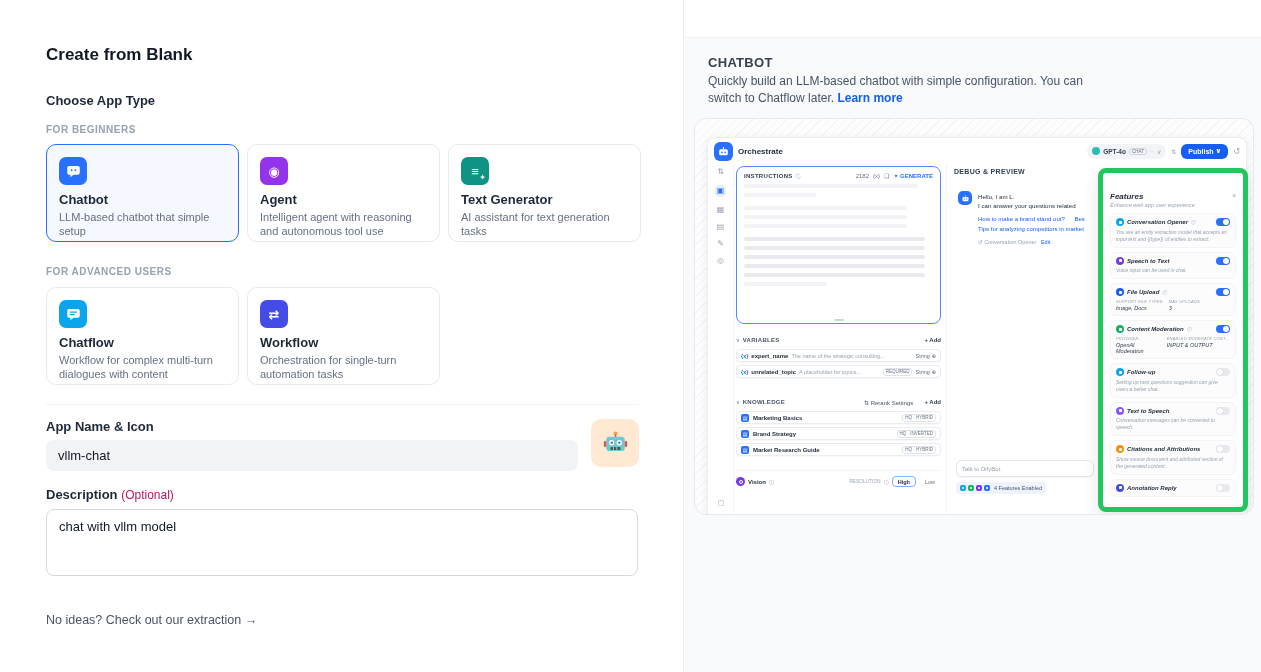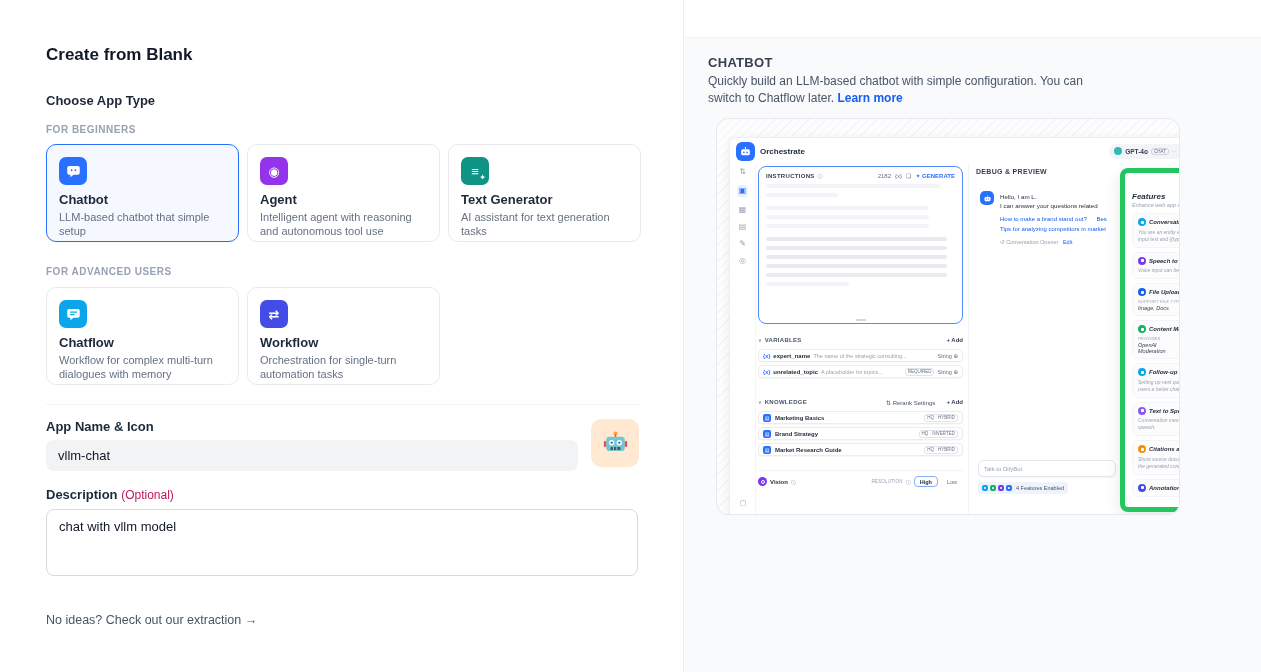--- a/index.html
+++ b/index.html
@@ -54,21 +54,21 @@
   
   .right-panel{position:absolute;left:685px;right:0;top:0;bottom:0;background:#f9fafb;}
   .rp-topstrip{position:absolute;top:0;left:0;right:0;height:38px;background:#fff;
     border-bottom:1px solid #f1f2f4;}
   .rp-heading{position:absolute;top:55px;left:23px;font-size:13px;font-weight:700;color:#374151;
     letter-spacing:.3px;}
   .rp-desc{position:absolute;top:73px;left:23px;width:392px;font-size:12px;line-height:1.42;color:#475467;}
   .link-blue{color:#155eef;font-weight:600;cursor:pointer;}
 
   
-  .preview-card{position:absolute;left:31px;top:118px;width:464px;height:397px;border-radius:12px;
+  .preview-card{position:absolute;left:9px;top:118px;width:560px;height:397px;border-radius:12px;
     border:1px solid #e7e9ee;overflow:hidden;
     background:repeating-linear-gradient(135deg,#fdfdfe 0px,#fdfdfe 5px,#f3f4f7 5px,#f3f4f7 6px);}
   .pv-window{position:absolute;left:12px;top:18px;width:540px;height:379px;background:#fff;
     border:1px solid #eceef2;border-radius:8px 8px 0 0;box-shadow:0 2px 10px rgba(16,24,40,.07);}
   
   .pv-header{position:absolute;left:0;top:0;right:0;height:26px;display:flex;align-items:center;
     padding:0 6px;gap:5px;}
   .pv-appicon{width:19px;height:19px;border-radius:6px;background:#2970ff;display:flex;
     align-items:center;justify-content:center;}
   .pv-title{font-size:8px;font-weight:700;color:#1f2939;}
@@ -221,21 +221,21 @@
     <div class="cards-row row-advanced">
       <div class="type-card">
         <div class="tc-icon" style="background: rgb(11, 165, 236);">
           <svg width="15" height="15" viewBox="0 0 24 24">
               <path fill="#fff" d="M5 3h14a3 3 0 0 1 3 3v8a3 3 0 0 1-3 3h-7l-5 4v-4H5a3 3 0 0 1-3-3V6a3 3 0 0 1 3-3z"></path>
               <rect x="6" y="7" width="12" height="2" rx="1" fill="#0ba5ec"></rect>
               <rect x="6" y="11" width="8" height="2" rx="1" fill="#0ba5ec"></rect>
             </svg>
         </div>
         <div class="tc-title">Chatflow</div>
-        <div class="tc-desc">Workflow for complex multi-turn dialogues with memory</div>
+        <div class="tc-desc">Workflow for complex multi-turn dialogues with content</div>
       </div>
       <div class="type-card">
         <div class="tc-icon" style="background: rgb(68, 76, 231);">
             <span>⇄</span>
           </div>
         <div class="tc-title">Workflow</div>
         <div class="tc-desc">Orchestration for single-turn automation tasks</div>
       </div>
     </div>
 

